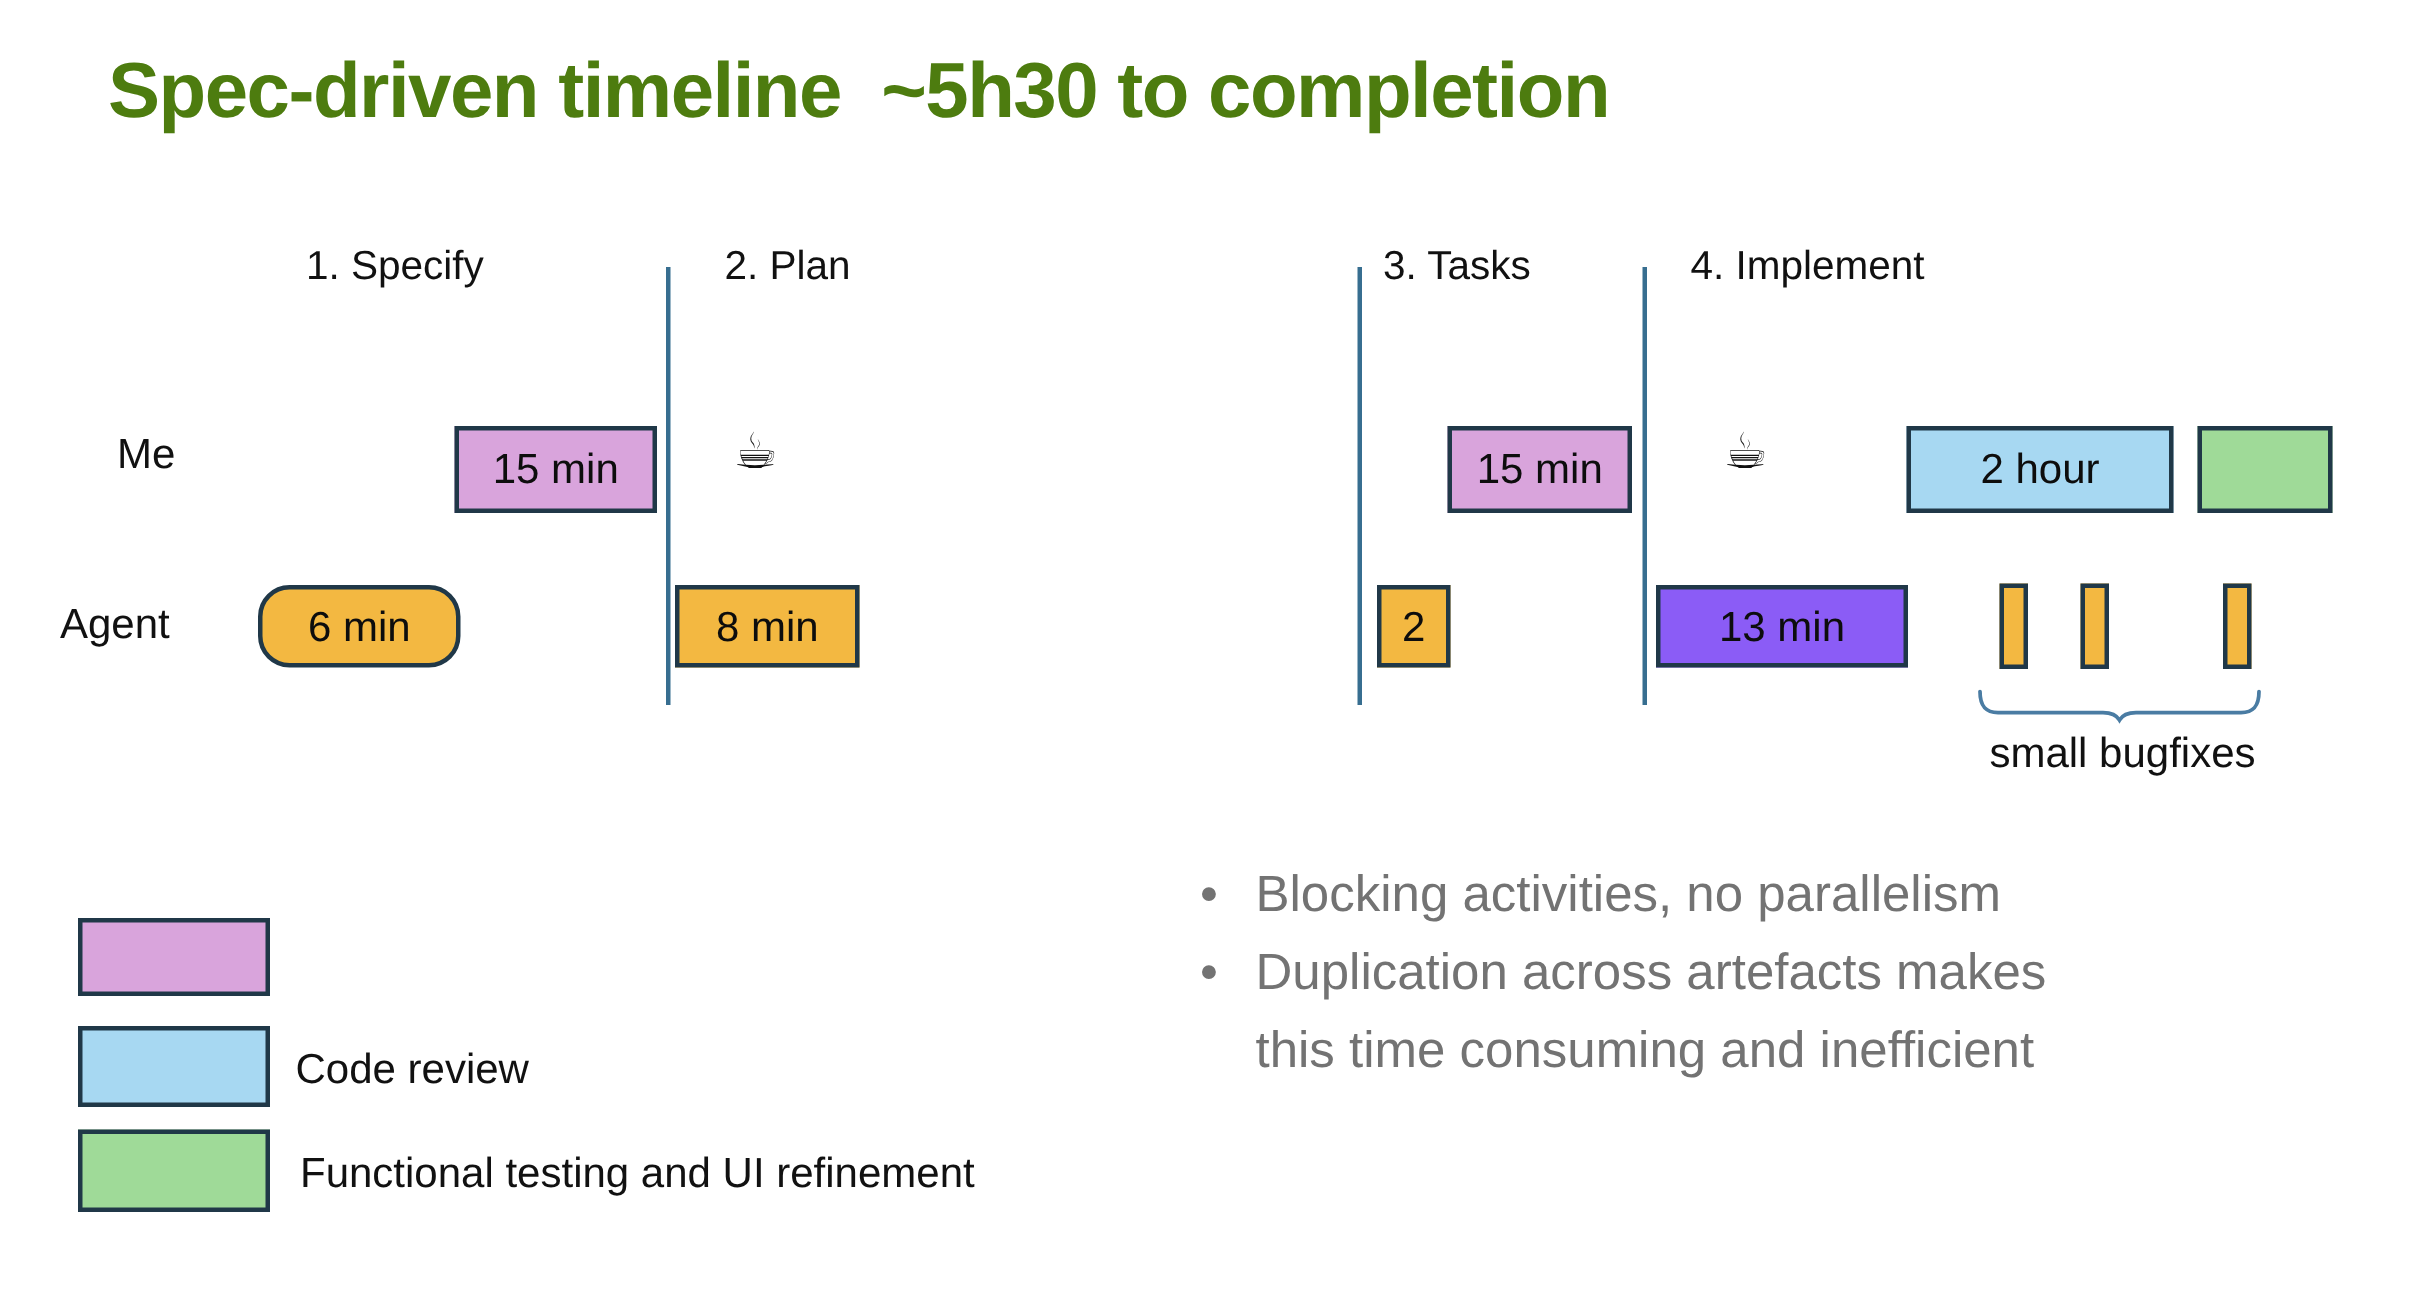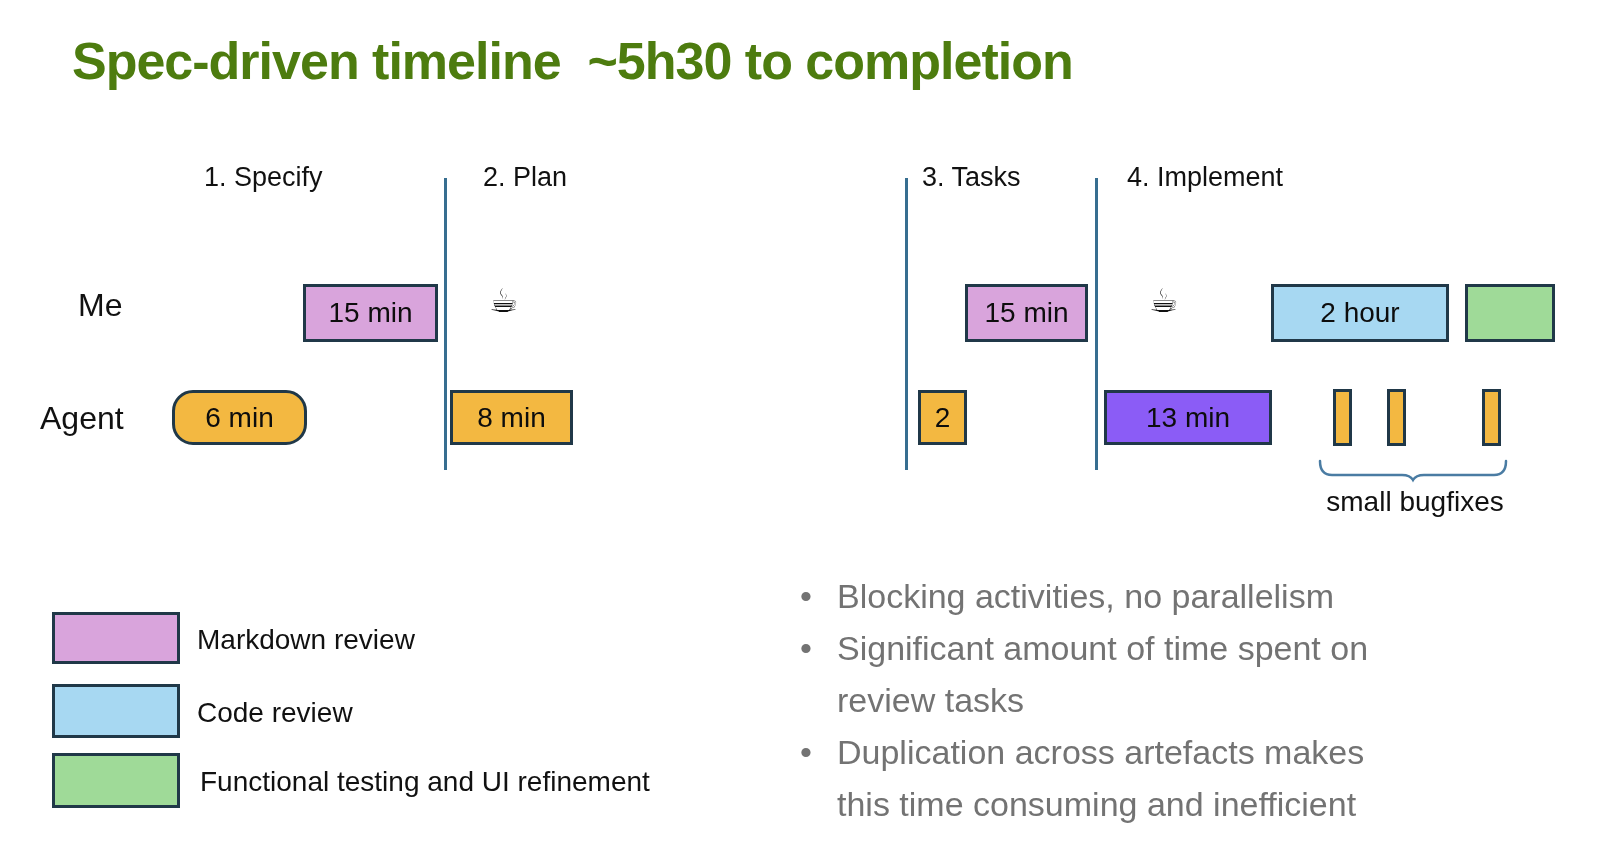--- a/index.html
+++ b/index.html
@@ -14,21 +14,21 @@
   }
   .phase-label{font-size:27px;top:162px;white-space:nowrap;}
   .ph-specify{left:204px;}
   .ph-plan{left:483px;}
   .ph-tasks{left:922px;}
   .ph-implement{left:1127px;}
   .divider{width:3px;top:178px;height:292px;background:#376e90;}
   .dv1{left:444px;}
   .dv2{left:905px;}
   .dv3{left:1095px;}
-  .row-label{font-size:32px;white-space:nowrap;}
+  .row-label{font-size:28px;white-space:nowrap;}
   .lbl-me{left:78px;top:287px;}
   .lbl-agent{left:40px;top:400px;text-align:center;}
   .box{
     box-sizing:border-box;border:3px solid #203848;
     display:flex;align-items:center;justify-content:center;
     font-size:28px;color:#0d0d0d;white-space:nowrap;
   }
   .row-me{top:284px;height:58px;}
   .row-agent{top:390px;height:55px;}
   .b-me-specify{left:303px;width:135px;}
@@ -115,29 +115,26 @@
   <div class="abs box bugbar bb1" style="background-color: rgb(243, 184, 65);"></div>
   <div class="abs box bugbar bb2" style="background-color: rgb(243, 184, 65);"></div>
   <div class="abs box bugbar bb3" style="background-color: rgb(243, 184, 65);"></div>
 
   <svg class="abs brace" viewBox="0 0 190 26" fill="none">
     <path d="M2,2 C2,12 6,16 14,16 L84,16 C90,16 93,17.5 95,21 C97,17.5 100,16 106,16 L176,16 C184,16 188,12 188,2" stroke="#4a7ca3" stroke-width="2.5" fill="none" stroke-linecap="round"></path>
   </svg>
   <div class="abs bugfix-label">small bugfixes</div>
 
   <div class="abs legend-swatch lg1" style="background-color: rgb(217, 164, 220);"></div>
-  <div class="abs legend-label ll1">Markdown review</div>
   <div class="abs legend-swatch lg2" style="background-color: rgb(167, 216, 242);"></div>
   <div class="abs legend-label ll2">Code review</div>
   <div class="abs legend-swatch lg3" style="background-color: rgb(159, 218, 152);"></div>
   <div class="abs legend-label ll3">Functional testing and UI refinement</div>
 
   <div class="abs bullets">
     <ul>
       <li>Blocking activities, no parallelism</li>
-      <li>Significant amount of time spent on
-review tasks</li>
       <li>Duplication across artefacts makes
 this time consuming and inefficient</li>
     </ul>
   </div>
 
 </div>
 
 </body></html>

